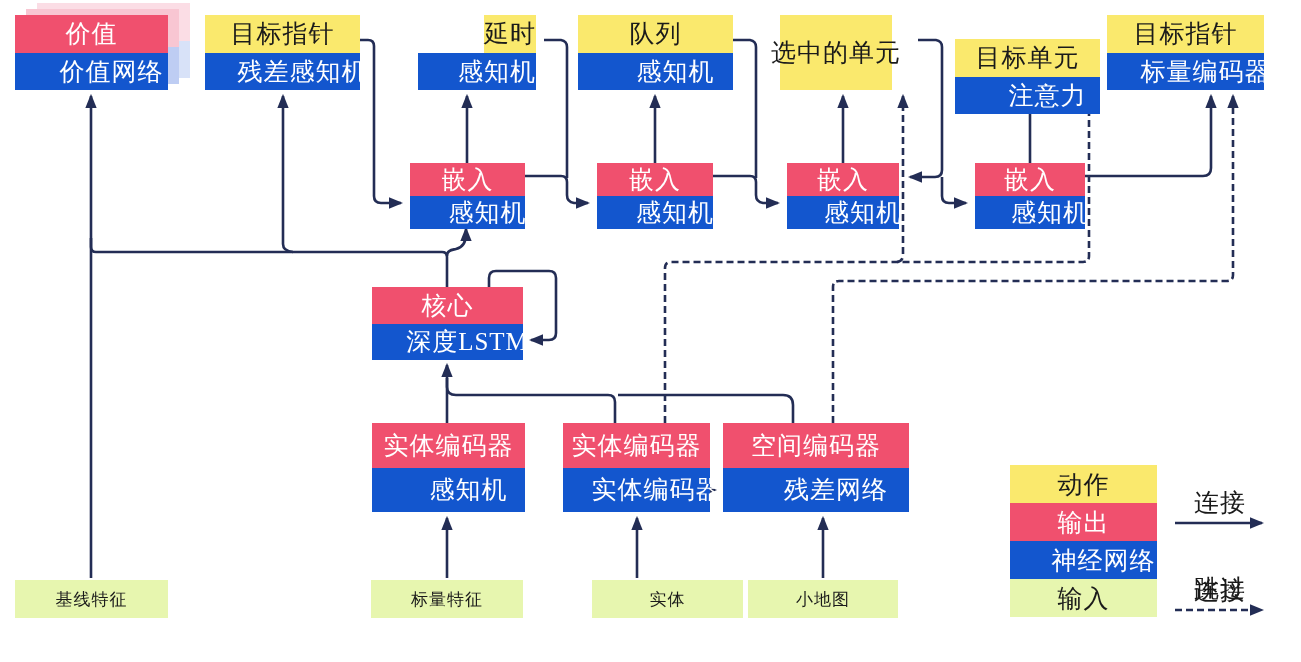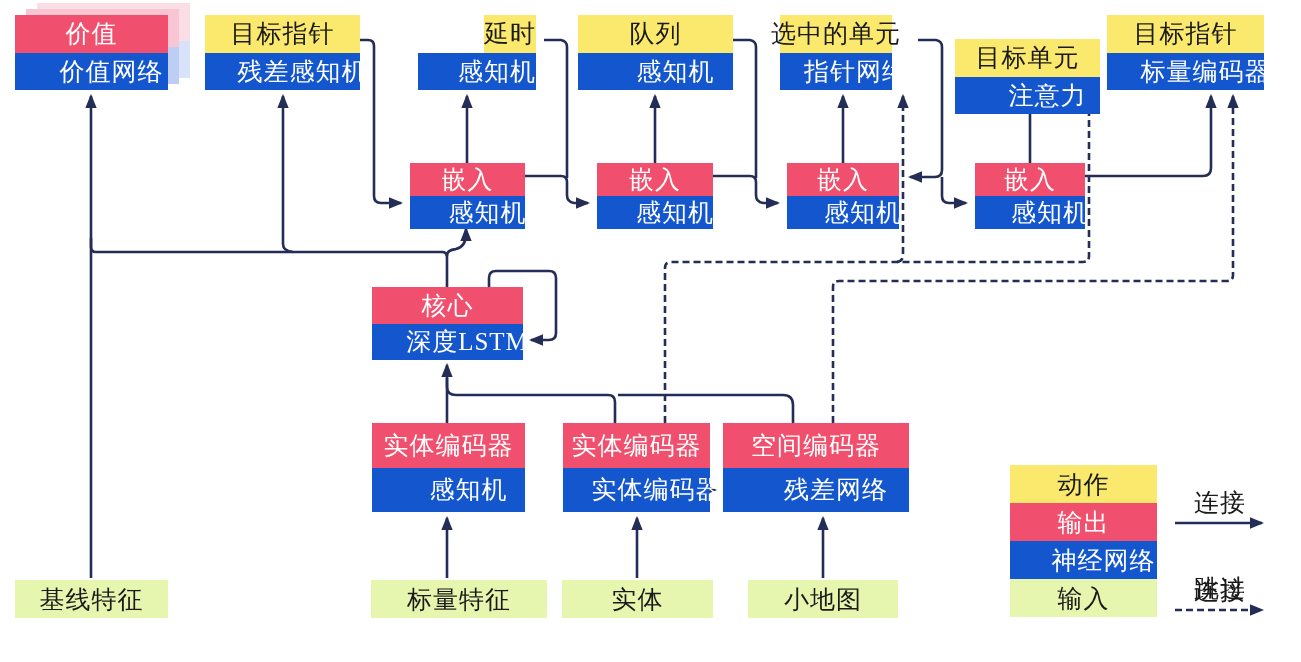--- a/index.html
+++ b/index.html
@@ -15,21 +15,21 @@
         font-size:25px;letter-spacing:1px;white-space:nowrap;}
   .act{background:var(--action);color:var(--text-dark);}
   .out{background:var(--output);color:var(--text-light);}
   .net{background:var(--network);color:var(--text-light);padding-left:40px;}
   .inp{background:var(--input);color:var(--text-dark);}
   .head{top:15px;height:75px;}
   .embed{top:163px;height:60px;}
   .coreb{top:287px;height:73px;}
   .encb{top:423px;height:89px;}
   .inbox{position:absolute;top:580px;height:38px;display:flex;align-items:center;
-         justify-content:center;font-size:25px;letter-spacing:1px;}
+         justify-content:center;font-size:17px;letter-spacing:1px;}
   .shadow{position:absolute;display:flex;flex-direction:column;}
   .shadow div{flex:1;}
   .legend-stack{position:absolute;left:1010px;top:465px;width:147px;display:flex;flex-direction:column;}
   .legend-row{height:38px;display:flex;align-items:center;justify-content:center;font-size:25px;letter-spacing:1px;}
   .legend-label{position:absolute;width:110px;text-align:center;font-size:25px;color:var(--text-dark);letter-spacing:1px;}
 </style>
 </head>
 <body>
 
 <div class="canvas">
@@ -95,21 +95,20 @@
   <div class="nbox head" style="left:382px;width:154px;align-items:flex-end;">
     <div class="half act">延时</div>
     <div class="half net">感知机</div>
   </div>
   <div class="nbox head" style="left:578px;width:155px;">
     <div class="half act">队列</div>
     <div class="half net">感知机</div>
   </div>
   <div class="nbox head" style="left:780px;width:112px;">
     <div class="half act">选中的单元</div>
-    <div class="half net">指针网络</div>
   </div>
   <div class="nbox head" style="left:955px;width:145px;margin-top:24px;">
     <div class="half act">目标单元</div>
     <div class="half net">注意力</div>
   </div>
   <div class="nbox head" style="left:1107px;width:157px;">
     <div class="half act">目标指针</div>
     <div class="half net">标量编码器</div>
   </div>
 
@@ -142,22 +141,22 @@
   <div class="nbox encb" style="left:563px;width:147px;">
     <div class="half out">实体编码器</div>
     <div class="half net">实体编码器</div>
   </div>
   <div class="nbox encb" style="left:723px;width:186px;">
     <div class="half out">空间编码器</div>
     <div class="half net">残差网络</div>
   </div>
 
   <div class="inbox inp" style="left:15px;width:153px;">基线特征</div>
-  <div class="inbox inp" style="left:371px;width:176px;">标量特征</div>
-  <div class="inbox inp" style="left:562px;width:151px;">实体</div>
+  <div class="inbox inp" style="left:371px;width:152px;">标量特征</div>
+  <div class="inbox inp" style="left:592px;width:151px;">实体</div>
   <div class="inbox inp" style="left:748px;width:150px;">小地图</div>
 
   <div class="legend-stack">
     <div class="legend-row act">动作</div>
     <div class="legend-row out">输出</div>
     <div class="legend-row net">神经网络</div>
     <div class="legend-row inp">输入</div>
   </div>
   <div class="legend-label" style="left:1165px;top:486px;">连接</div>
   <div class="legend-label" style="left:1165px;top:541px;margin-top:31px;">跳过</div>

